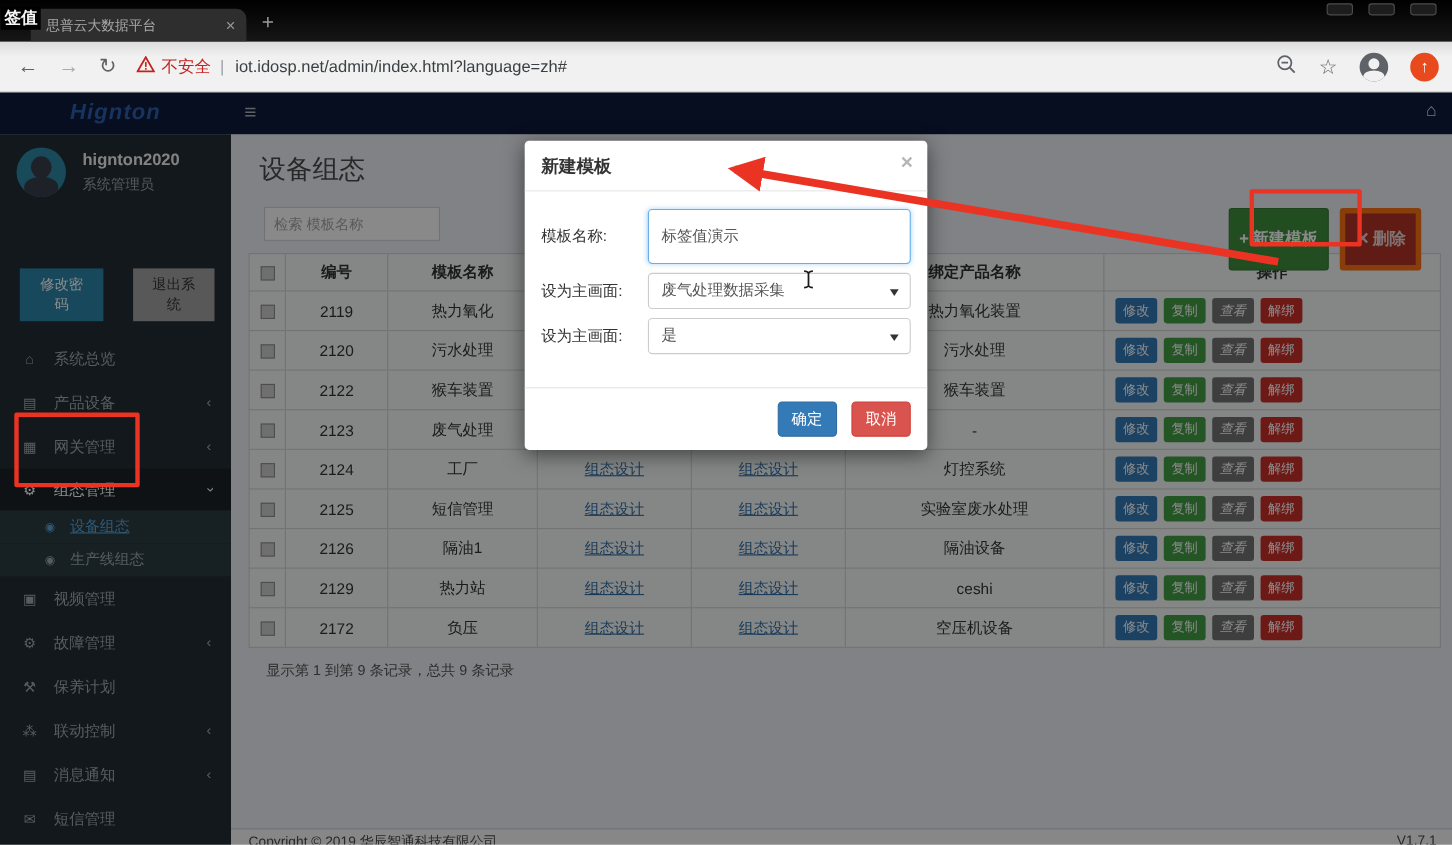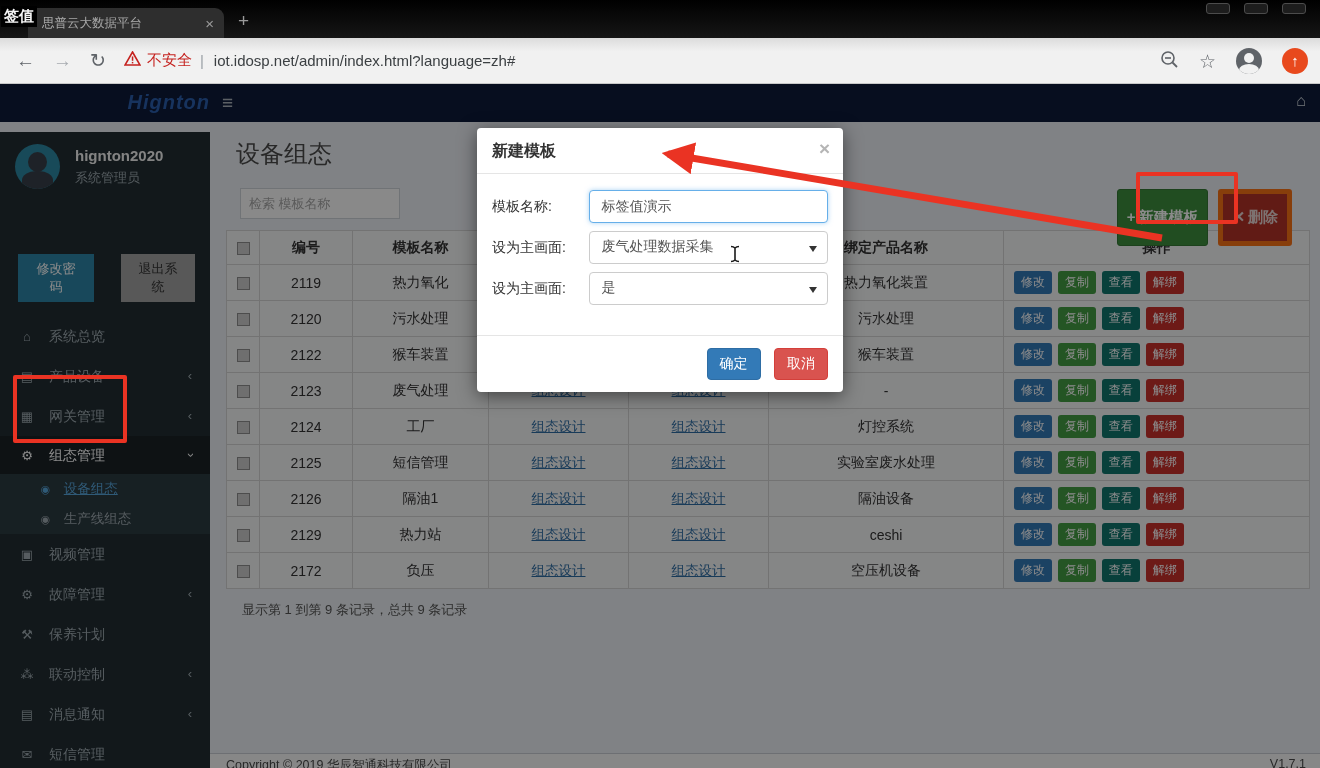--- a/index.html
+++ b/index.html
@@ -34,27 +34,27 @@
   .profile-ico::before { content:""; position:absolute; left:8px; top:5px; width:10px; height:10px;
     border-radius:50%; background:#f1f1f1; }
   .profile-ico::after { content:""; position:absolute; left:3px; top:16px; width:20px; height:12px;
     border-radius:50% 50% 0 0; background:#f1f1f1; }
   .update-ico { width:26px; height:26px; border-radius:50%; background:#e8491d; color:#fff;
     font-size:15px; font-weight:bold; text-align:center; line-height:26px; }
 
   
   .app { position:absolute; top:84px; left:0; width:1320px; height:684px; background:#ecf0f5; }
   .navbar { position:absolute; top:0; left:0; right:0; height:38px; background:#0d1b3a; }
-  .logo-zone { position:absolute; left:0; top:0; width:210px; height:38px; text-align:right; }
+  .logo-zone { position:absolute; left:0; top:0; width:210px; height:38px; text-align:center; }
   .logo-text { font-size:20px; font-weight:bold; font-style:italic; color:#2b5fae; line-height:36px;
     letter-spacing:1px; position:relative; }
   .hamburger { position:absolute; left:222px; top:6px; color:#aab2bb; font-size:19px; line-height:26px; }
   .home-ico { position:absolute; right:14px; top:8px; color:#d7dce2; font-size:16px; }
 
-  .sidebar { position:absolute; top:48px; left:0; width:210px; bottom:0; background:#222d32; overflow:hidden; }
+  .sidebar { position:absolute; top:38px; left:0; width:210px; bottom:0; background:#222d32; overflow:hidden; }
   .user-panel { padding:12px 10px 0 15px; height:104px; }
   .avatar { float:left; width:45px; height:45px; border-radius:50%; background:#2d89a5;
     position:relative; overflow:hidden; }
   .avatar::before { content:""; position:absolute; left:13px; top:8px; width:19px; height:20px;
     border-radius:50%; background:#39404a; }
   .avatar::after { content:""; position:absolute; left:7px; top:27px; width:31px; height:20px;
     border-radius:45% 45% 0 0; background:#39404a; }
   .user-meta { margin-left:60px; padding-top:3px; }
   .user-name { color:#f2f2f2; font-size:15px; font-weight:bold; }
   .user-role { color:#9aa6ad; font-size:13px; margin-top:5px; }
@@ -94,41 +94,41 @@
   .grid th { height:34px; font-weight:bold; }
   .grid td { height:36px; }
   .col-check { width:33px; } .col-id { width:93px; } .col-name { width:136px; }
   .col-l1 { width:140px; } .col-l2 { width:140px; } .col-prod { width:235px; }
   .cb { display:inline-block; width:13px; height:13px; background:#cdcdcd; border:1px solid #8f8f8f;
     vertical-align:middle; }
   .grid a { color:#2e6da4; text-decoration:underline; font-size:13.5px; }
   .c-ops { text-align:left !important; padding-left:10px; }
   .op { border:none; color:#fff; font-size:12px; padding:3px 7px; border-radius:3px; margin-right:2px; }
   .op-edit { background:#337ab7; } .op-copy { background:#449d44; }
-  .op-view { background:#0f766e; } .op-unbind { background:#c9302c; }
+  .op-view { background:#737373;font-style:italic; } .op-unbind { background:#c9302c; }
 
   .summary { font-size:13px; color:#555; margin:12px 0 0 16px; }
 
   .footer { position:absolute; left:210px; right:0; bottom:0; height:15px; background:#fafafa;
     border-top:1px solid #c9ced4; overflow:hidden; z-index:5; }
   .footer-inner { display:flex; justify-content:space-between; padding:3px 14px 0 16px;
     font-size:12.5px; color:#4a4a4a; }
 
   
   .backdrop { position:absolute; top:84px; left:0; width:1320px; height:684px;
     background:rgba(0,0,0,0.46); z-index:40; }
   .modal { position:absolute; left:477px; top:128px; width:366px; z-index:50; background:#fff;
     border-radius:4px; box-shadow:0 4px 18px rgba(0,0,0,.5); }
   .modal-header { position:relative; padding:13px 15px 11px; border-bottom:1px solid #e5e5e5; }
   .modal-title { font-size:16px; font-weight:bold; color:#333; }
   .modal-close { position:absolute; right:13px; top:10px; color:#b5b5b5; font-size:19px; font-weight:bold; }
   .modal-body { padding:16px 15px 8px; }
   .field-row { display:flex; align-items:center; margin-bottom:8px; }
   .field-label { width:90px; font-size:14px; color:#333; }
-  .field-input { width:240px; height:33px; margin-left:8px; border:1px solid #66afe9; border-radius:4px;
+  .field-input { width:240px; height:50px; margin-left:8px; border:1px solid #66afe9; border-radius:4px;
     padding:6px 11px; font-size:14px; color:#555; box-shadow:0 0 5px rgba(102,175,233,.55);
     font-family:"Liberation Sans","DejaVu Sans",sans-serif; }
   .field-select { position:relative; width:240px; height:33px; margin-left:8px; border:1px solid #ccc;
     border-radius:4px; padding:6px 11px; font-size:14px; color:#555; background:#fff; }
   .select-caret { position:absolute; right:10px; top:14px; width:0; height:0;
     border-left:4.5px solid transparent; border-right:4.5px solid transparent; border-top:6px solid #333; }
   .modal-footer { border-top:1px solid #e5e5e5; margin-top:14px; padding:12px 15px; text-align:right; }
   .btn-ok { background:#337ab7; border:1px solid #2e6da4; color:#fff; font-size:14px; padding:6px 12px;
     border-radius:4px; margin-right:9px; }
   .btn-cancel { background:#d9534f; border:1px solid #d43f3a; color:#fff; font-size:14px; padding:6px 12px;

